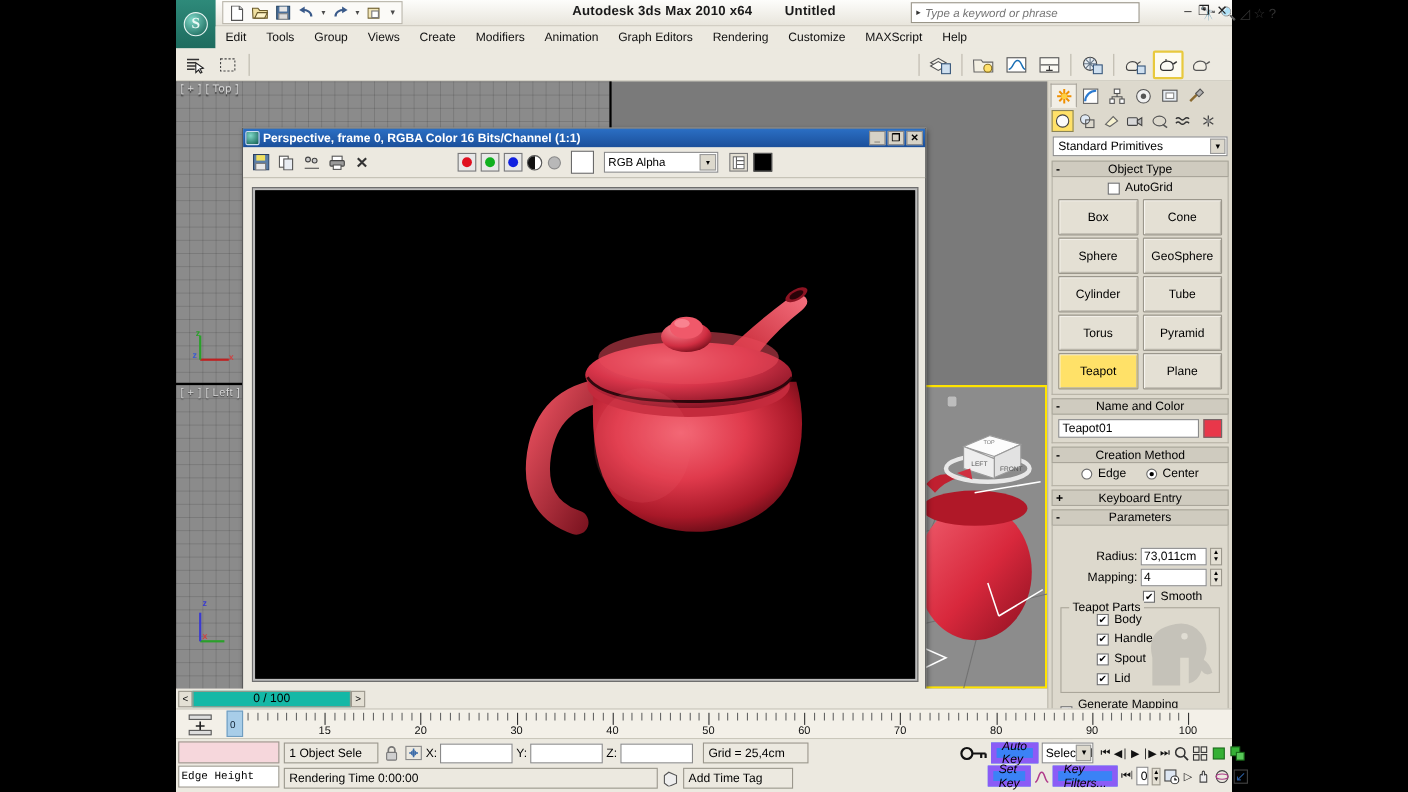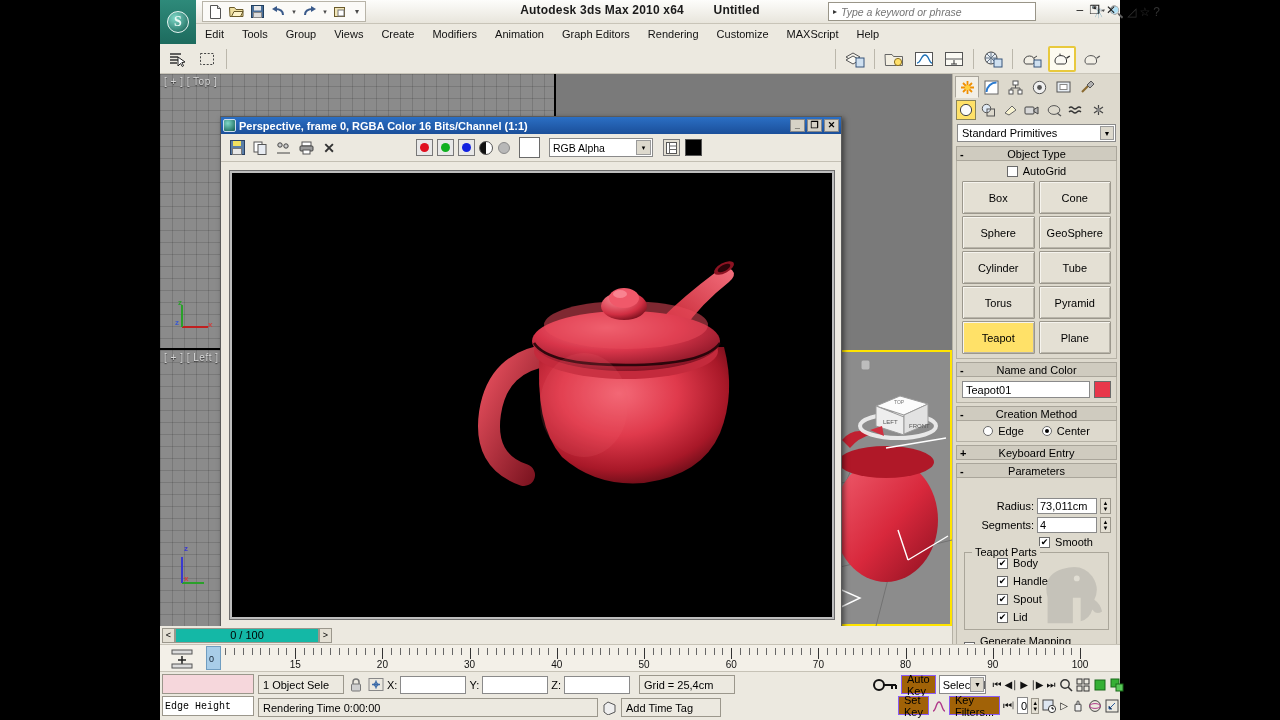--- a/index.html
+++ b/index.html
@@ -252,22 +252,22 @@
   .sb-prompt1 { height: 20px; background: #f6d7dc; border: 1px solid #9b978c; }
   .sb-prompt2 { height: 20px; background: #fff; border: 1px solid #9b978c; margin-top: 2px;
                 font-family: "Liberation Mono", monospace; font-size: 10px;
                 display: flex; align-items: center; padding-left: 2px; }
   .sb-mid { position: absolute; left: 98px; top: 2px; width: 612px; }
   .sb-row { height: 21px; display: flex; align-items: center; gap: 3px; }
   .sb-cell { height: 19px; border: 1px solid #9b978c; background: #ece9e0;
              display: flex; align-items: center; padding: 0 4px; font-size: 11px; }
   .coordin { width: 66px; height: 18px; background: #fff; border: 1px solid #8a8a8a; }
   .sb-right { position: absolute; left: 712px; top: 2px; width: 246px; }
-  .keybtn { height: 19px; border: 1px solid #8b5cf6; background: #a16207;
-            display: flex; align-items: center; justify-content: center; font-size: 11px; padding: 0 5px; }
+  .keybtn { height: 19px; border: 5px solid #8b5cf6; background: #3b82f6;
+            display: flex; align-items: center; justify-content: center; font-size: 11px; padding: 0 5px; font-style: italic; }
   .selcombo { width: 104px; height: 19px; background: #fff; border: 1px solid #8a8a8a;
               display: flex; align-items: center; padding-left: 3px; font-size: 11px; position: relative; }
   .selcombo .dd { position: absolute; right: 1px; top: 1px; width: 14px; height: 15px;
                   background: #ddd9cd; border: 1px solid #9a9a9a;
                   display: flex; align-items: center; justify-content: center; font-size: 7px; }
   .navbtn { width: 17px; height: 17px; display: flex; align-items: center; justify-content: center;
             font-size: 10px; color: #111; }
   .numfield { width: 56px; height: 17px; background: #fff; border: 1px solid #8a8a8a;
               font-size: 11px; padding-left: 3px; display: flex; align-items: center; }
   .wm { position: absolute; font-size: 11px; color: rgba(255,255,255,.25); letter-spacing: 1px; }
@@ -800,21 +800,21 @@
       <div class="roll-body" style="position:relative;">
         <div class="spinrow" style="margin-top:16px;">
           <span class="lab">Radius:</span>
           <span class="spininput">73,011cm</span>
           <span class="spinbtn">
               <span>▲</span>
               <span>▼</span>
             </span>
         </div>
         <div class="spinrow">
-          <span class="lab">Segments:</span>
+          <span class="lab">Mapping:</span>
           <span class="spininput">4</span>
           <span class="spinbtn">
               <span>▲</span>
               <span>▼</span>
             </span>
         </div>
         <div class="chkrow" style="justify-content:flex-end;margin-right:18px;margin-top:2px;">
           <span class="chk">✔</span>
           <span>Smooth</span>
         </div>

